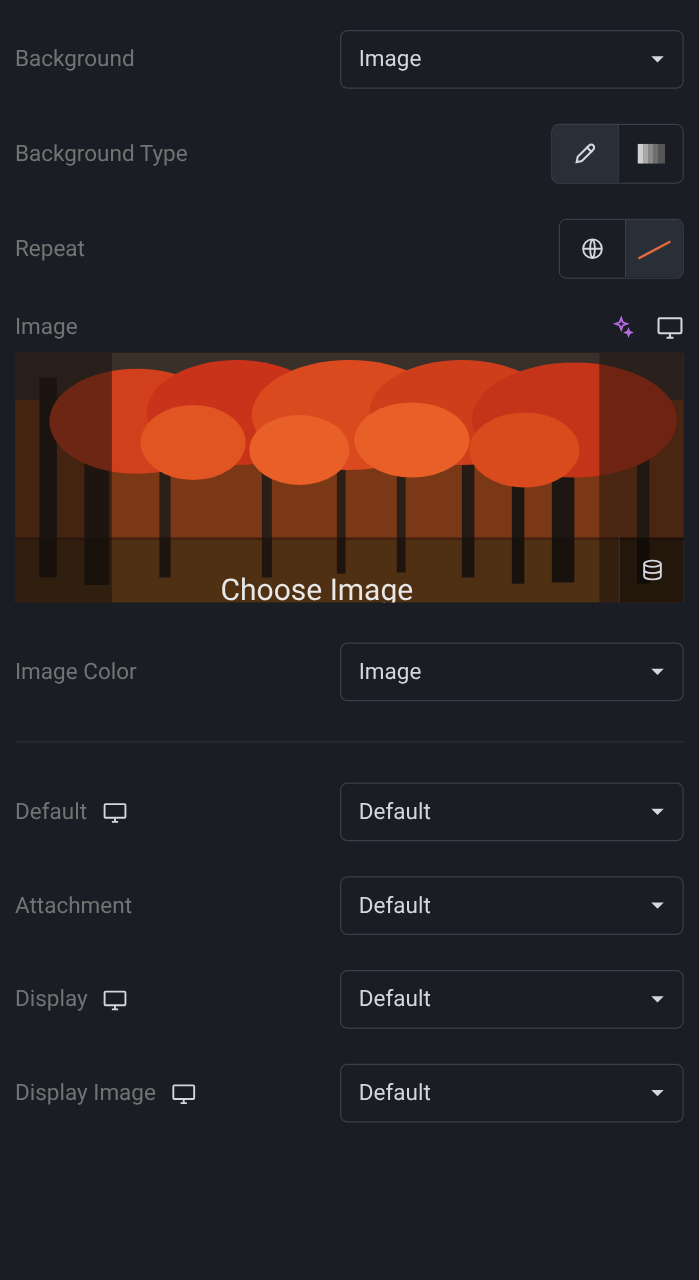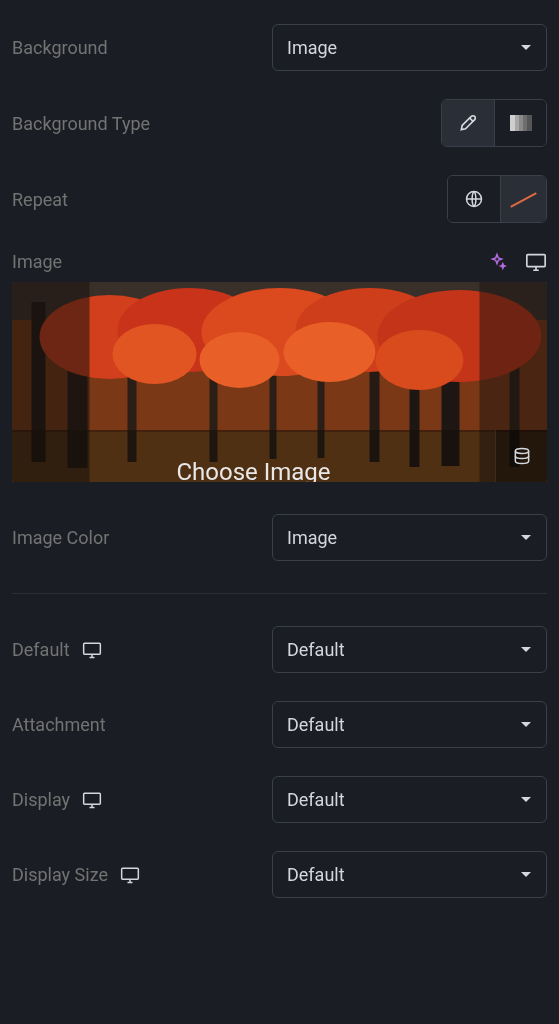--- a/index.html
+++ b/index.html
@@ -323,21 +323,21 @@
     <span class="caret">
       <svg width="12" height="8" viewBox="0 0 12 8">
           <path d="M1 1l5 5 5-5" fill="#d4d7dd"></path>
         </svg>
     </span>
   </div>
 </div>
 
 <div class="row">
   <div class="label">
-    <span>Display Size</span>
+    <span>Display Image</span>
     <span class="monitor-icon">
       <svg width="20" height="18" viewBox="0 0 24 20" fill="none" stroke="#d4d7dd" stroke-width="1.8">
         <rect x="2" y="2" width="20" height="13" rx="1"></rect>
         <path d="M9 19h6M12 15v4"></path>
       </svg>
     </span>
   </div>
   <div class="select">
     <span>Default</span>
     <span class="caret">

